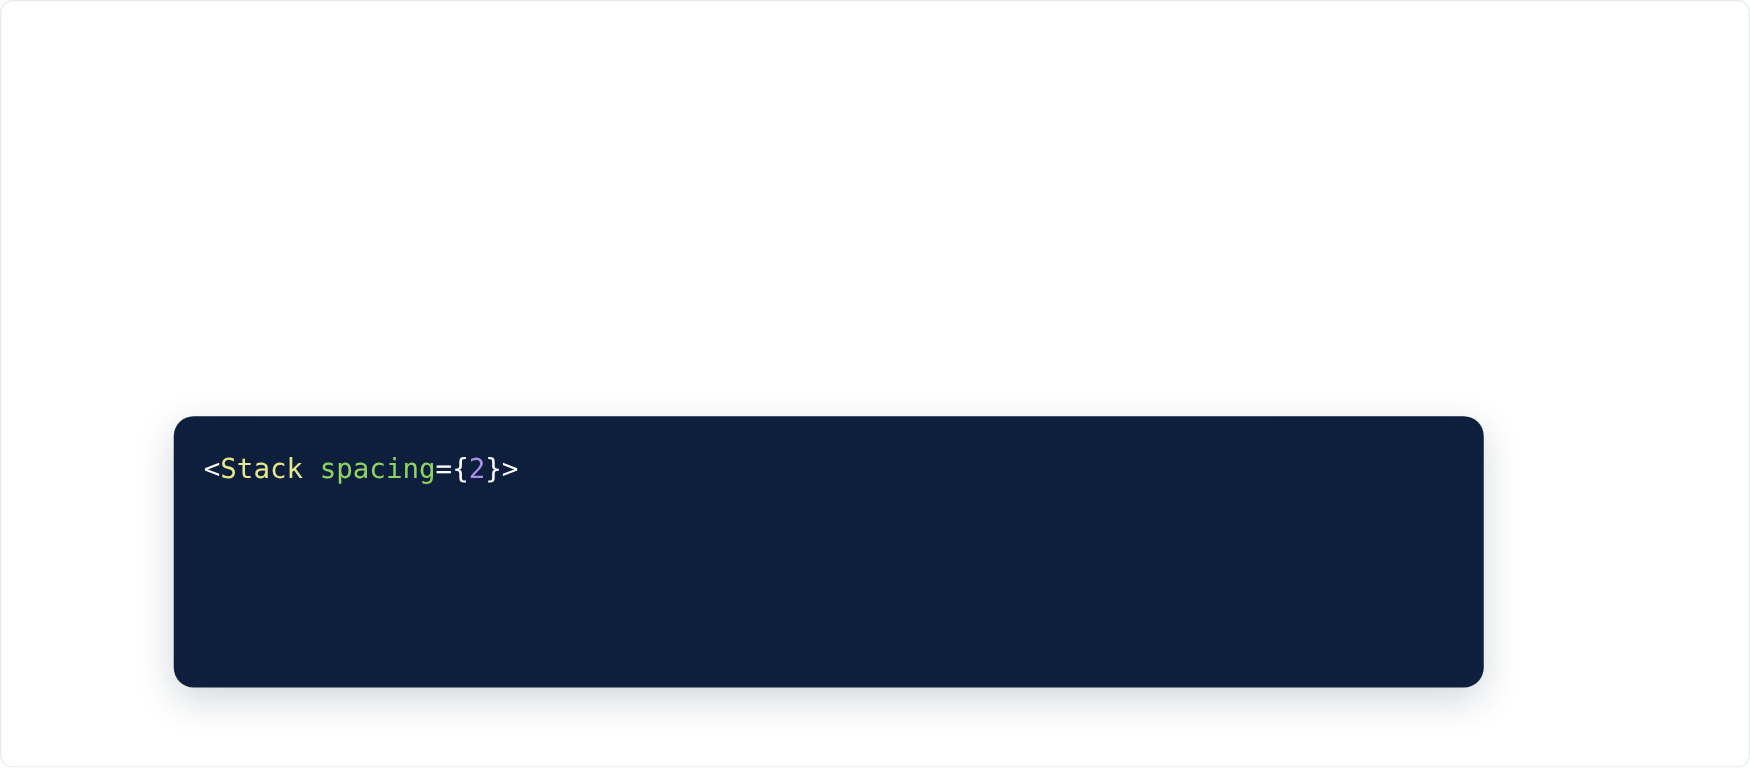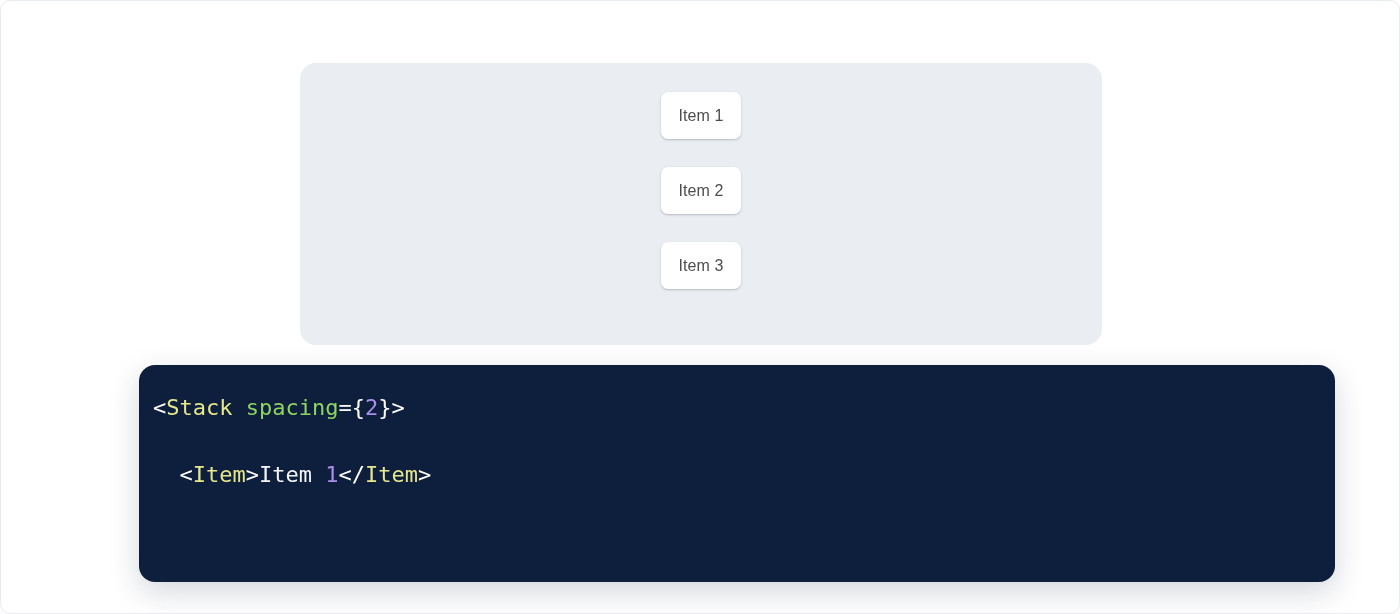--- a/index.html
+++ b/index.html
@@ -64,28 +64,27 @@
     color: #4d4d4d;
     font-family: "Liberation Sans", sans-serif;
     letter-spacing: 0.1px;
   }
 
   
   #code-block {
     position: absolute;
     left: 138px;
     top: 332px;
-    width: 1196px;
+    width: 1048px;
     height: 217px;
     background: #0e1f3d;
     border-radius: 16px;
-    padding: 26px 0 0 14px;
+    padding: 26px 0 0 24px;
     box-shadow: 0 10px 30px rgba(13, 31, 60, 0.18);
     overflow: hidden;
-    margin-top: 32px;
   }
 
   #code-content {
     font-family: "DejaVu Sans Mono", "Liberation Mono", monospace;
     font-size: 22px;
     line-height: 33.5px;
     white-space: pre;
     color: #ffffff;
   }
 
@@ -96,28 +95,20 @@
   .tok-attr   { color: #8ed461; }
   .tok-num    { color: #a98eea; }
   .tok-text   { color: #f4f5f7; }
   .tok-indent { color: transparent; }
 </style>
 </head>
 <body>
 
 <div id="page-frame">
 
-  <div id="preview-panel">
-    <div id="stack">
-        <div class="stack-item">Item 1</div>
-        <div class="stack-item">Item 2</div>
-        <div class="stack-item">Item 3</div>
-      </div>
-  </div>
 
   <div id="code-block">
     <div id="code-content"><span class="code-line"><span class="tok-punct">&lt;</span><span class="tok-tag">Stack</span><span class="tok-punct"> </span><span class="tok-attr">spacing</span><span class="tok-punct">=</span><span class="tok-punct">{</span><span class="tok-num">2</span><span class="tok-punct">}</span><span class="tok-punct">&gt;</span></span>
-<span class="code-line"><span class="tok-indent">  </span><span class="tok-punct">&lt;</span><span class="tok-tag">Item</span><span class="tok-punct">&gt;</span><span class="tok-text">Item </span><span class="tok-num">1</span><span class="tok-punct">&lt;/</span><span class="tok-tag">Item</span><span class="tok-punct">&gt;</span></span>
 
 </div>
   </div>
 
 </div>
 
 </body></html>

